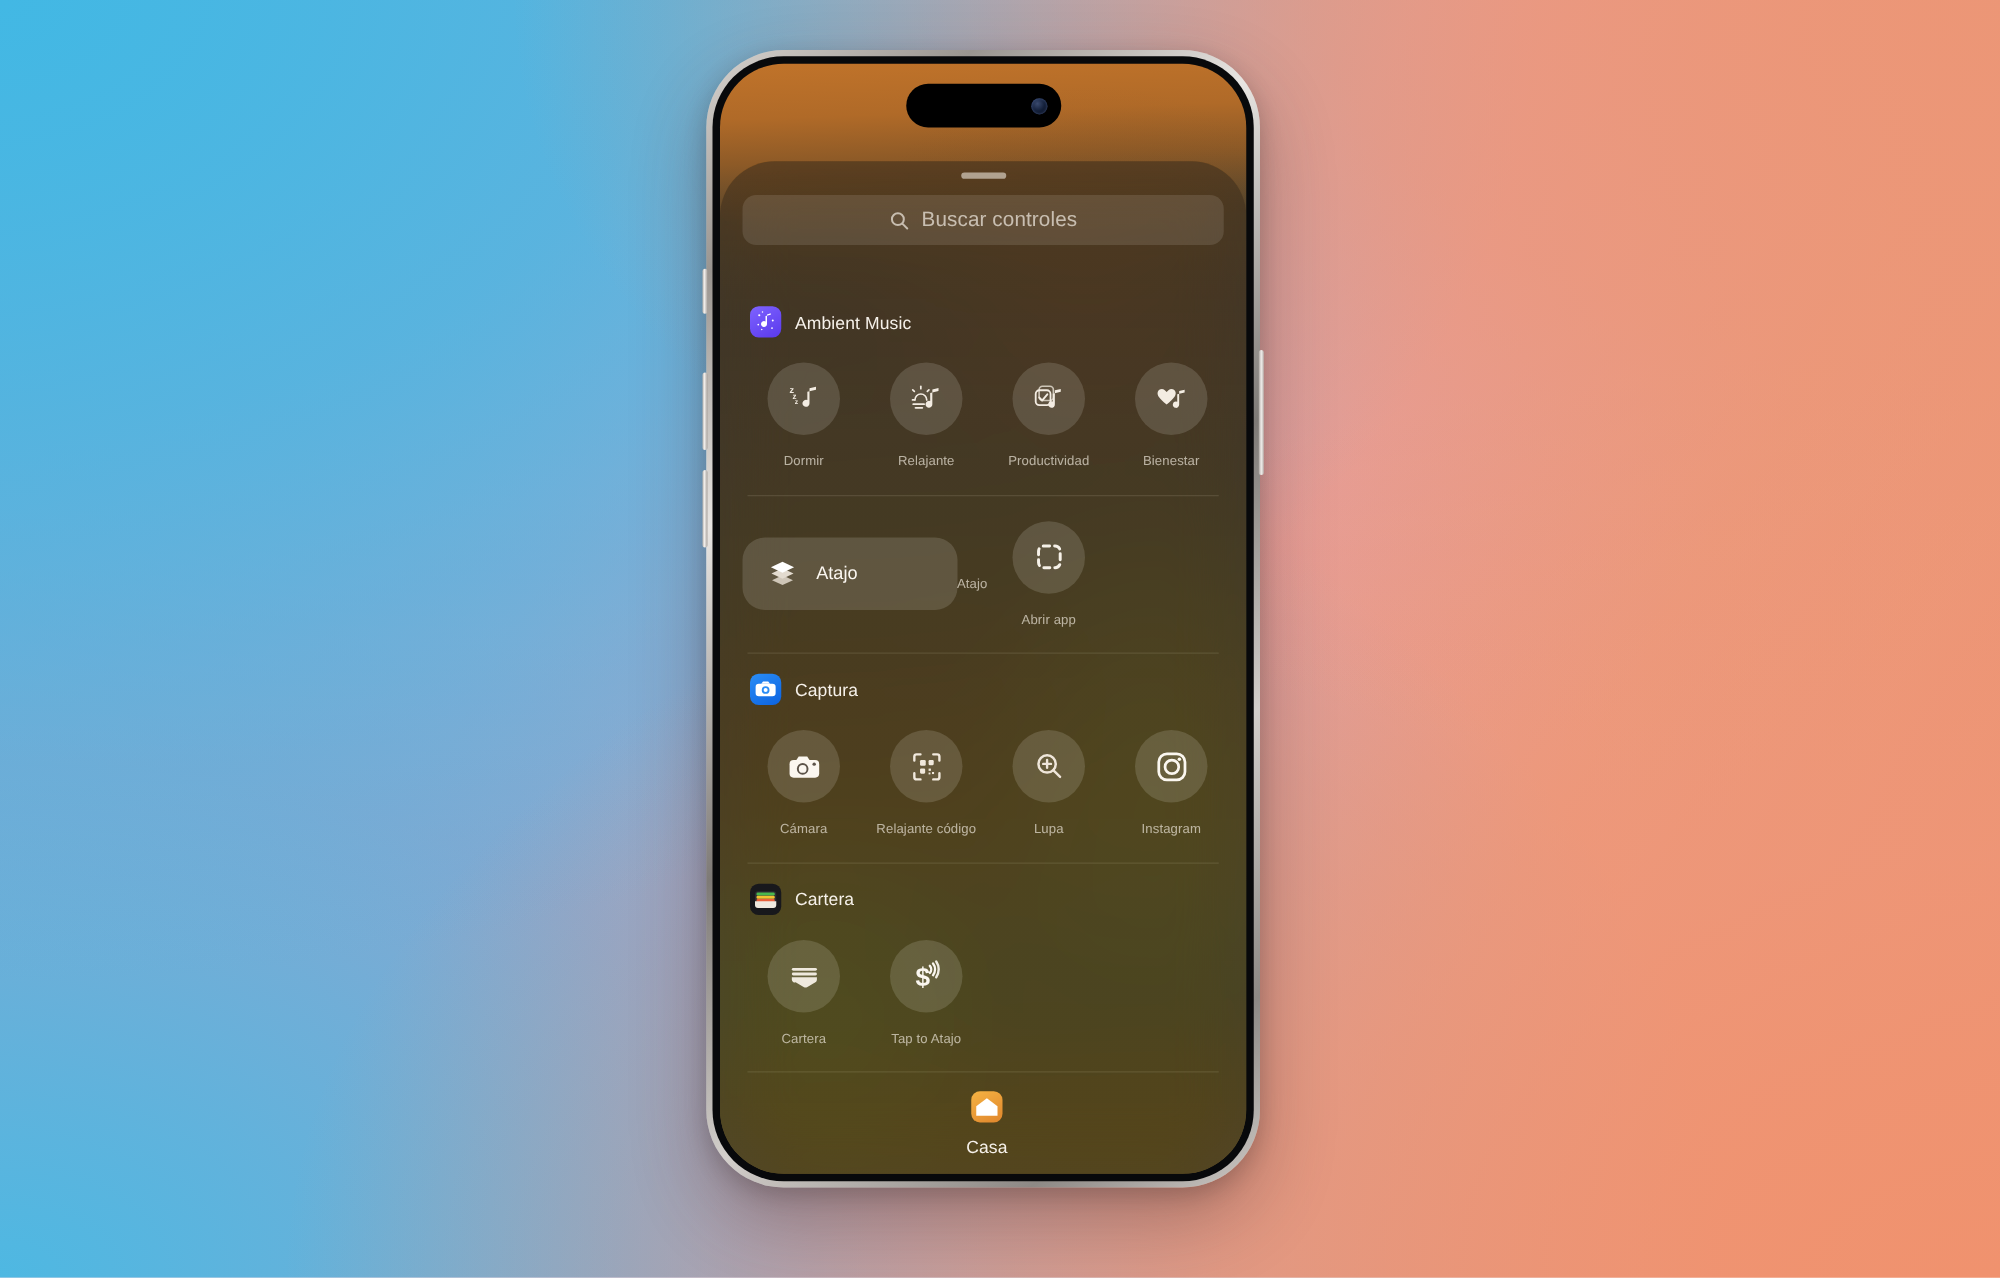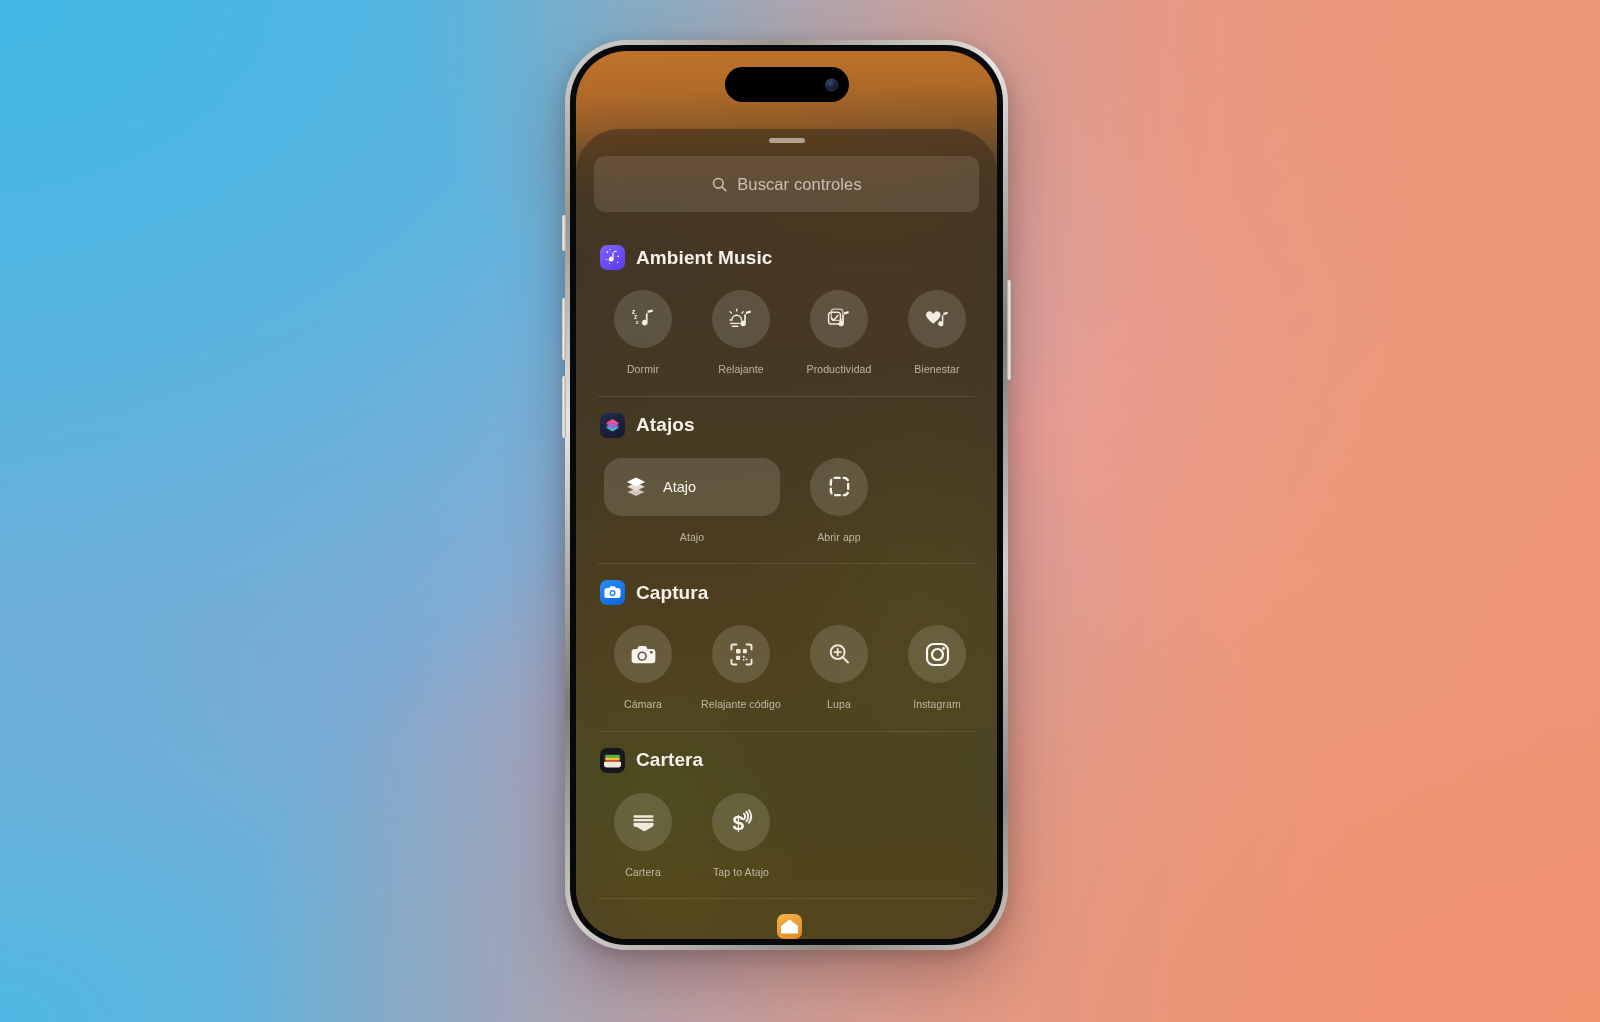--- a/index.html
+++ b/index.html
@@ -87,51 +87,51 @@
     overflow:hidden;
   }
   .grabber {
     width:36px; height:5px; border-radius:3px;
     background:rgba(232,224,214,0.62);
     margin:9px auto 0;
   }
 
   .search {
     margin:13px 18px 0;
-    height:56px; border-radius:11px;
+    height:40px; border-radius:11px;
     background: rgba(255,252,248,0.115);
     display:flex; align-items:center; justify-content:center;
     gap:9px;
   }
   .search .mag { width:17px; height:17px; flex:none; opacity:.72; }
   .search .ph {
     font-size:16.5px; color:rgba(244,238,230,0.70); letter-spacing:.1px;
   }
 
   .scroll { position:absolute; left:0; right:0; top:100px; bottom:0; overflow:hidden; }
 
   .section { padding:0 18px; }
   .sec-head { display:flex; align-items:center; gap:11px; padding:16px 0 0 6px; }
   .app-icon { width:25px; height:25px; border-radius:7px; flex:none; position:relative; overflow:hidden; }
-  .sec-title { font-size:19px; font-weight:700; color:#f6f1ea; letter-spacing:.1px; }
+  .sec-title { font-size:14px; font-weight:400; color:#f6f1ea; letter-spacing:.1px; }
 
   .tiles { display:flex; padding:20px 0 6px 0; }
   .tile { width:98px; display:flex; flex-direction:column; align-items:center; flex:none; }
   .circle {
     width:58px; height:58px; border-radius:50%;
     background: rgba(250,246,240,0.145);
     display:flex; align-items:center; justify-content:center;
   }
   .tile-label {
     margin-top:15px; font-size:10.5px; line-height:12.5px;
     color:rgba(232,224,212,0.72); text-align:center; letter-spacing:.1px;
     max-width:92px;
   }
 
-  .wide-tile { width:196px; display:flex; flex-direction:column; align-items:center; flex:none; }
+  .wide-tile { width:196px; display:flex; align-items:center; flex:none; }
   .pill {
     width:176px; height:58px; border-radius:18px;
     background: rgba(250,246,240,0.145);
     display:flex; align-items:center; gap:12px; padding:0 17px;
   }
   .pill-text { font-size:14.5px; color:#fbf7f1; font-weight:400; }
 
   .divider { height:1px; background:rgba(226,214,196,0.13); margin:14px 22px 0; }
 
   .cut { padding:0 18px; }
@@ -242,30 +242,20 @@
                 </div>
                 <div class="tile-label">Bienestar</div>
               </div>
 
             </div>
           </div>
 
           <div class="divider"></div>
 
           <div class="section">
-            <div class="sec-head">
-              <span class="app-icon" style="background:linear-gradient(150deg,#262b4c,#13172e);">
-                <svg viewBox="0 0 25 25" width="25" height="25">
-                  <path d="M12.5 6 L19 10 L12.5 14 L6 10 Z" fill="#f2557f"></path>
-                  <path d="M12.5 10.5 L19 14.5 L12.5 18.5 L6 14.5 Z" fill="#3ecbe0" opacity=".92"></path>
-                  <path d="M12.5 8.4 L19 12.3 L12.5 16.2 L6 12.3 Z" fill="#b357d6" opacity=".85"></path>
-                </svg>
-              </span>
-              <span class="sec-title">Atajos</span>
-            </div>
             <div class="tiles">
 
               <div class="wide-tile">
                 <div class="pill">
                   <span>
                     <svg viewBox="0 0 34 34" width="30" height="30">
                       <path d="M17 18.4 L26.5 22.8 L17 27.2 L7.5 22.8 Z" fill="#cfc6b8"></path>
                       <path d="M17 12 L27 16.8 L17 21.6 L7 16.8 Z" fill="#e3dbcf"></path>
                       <path d="M17 6.2 L27.5 11.2 L17 16.2 L6.5 11.2 Z" fill="#ffffff"></path>
                     </svg>

